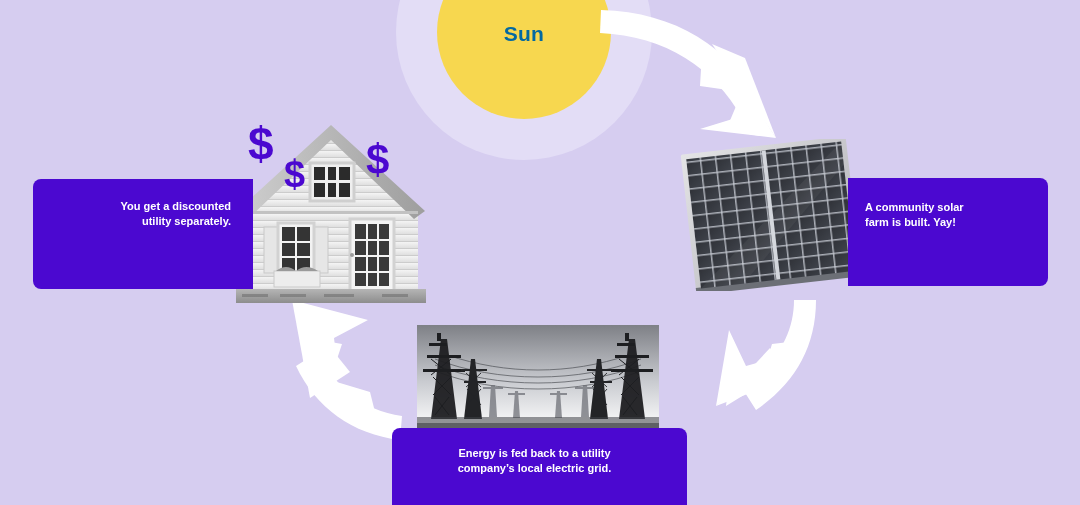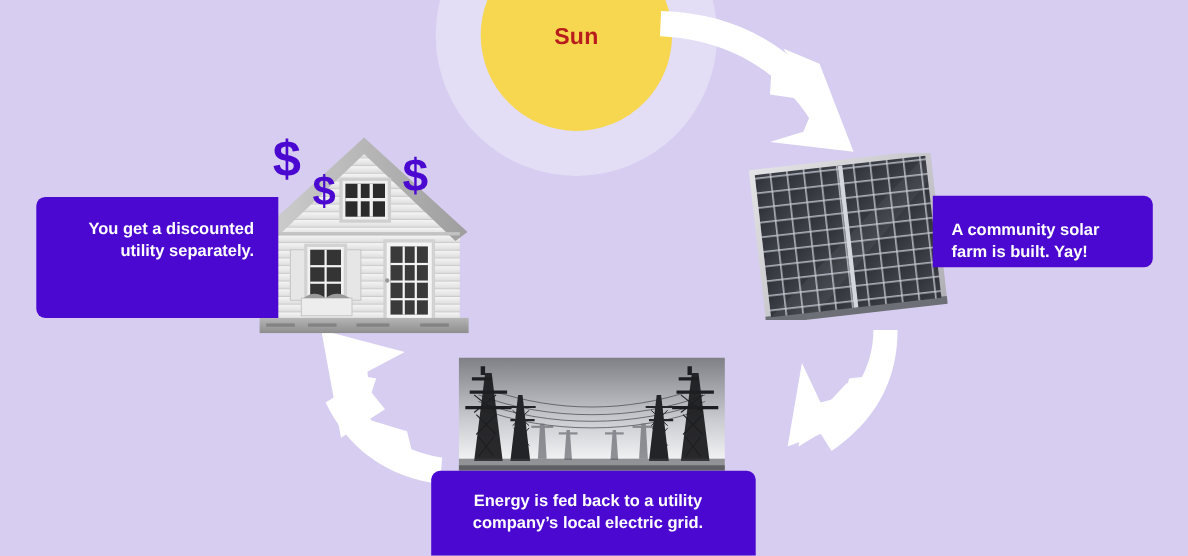--- a/index.html
+++ b/index.html
@@ -15,40 +15,40 @@
   .sun-halo{
     position:absolute;left:396px;top:-96px;width:256px;height:256px;
     border-radius:50%;background:#e3ddf6;
   }
   .sun-disc{
     position:absolute;left:437px;top:-55px;width:174px;height:174px;
     border-radius:50%;background:#f7d74f;
   }
   .sun-label{
     position:absolute;left:437px;top:22px;width:174px;
-    text-align:center;font-size:21px;font-weight:bold;color:#b91c1c;
+    text-align:center;font-size:21px;font-weight:bold;color:#0369a1;
     letter-spacing:.2px;
   }
 
   
   .arrows{position:absolute;left:0;top:0;width:1080px;height:505px;}
 
   
   .chip{
     position:absolute;background:#4b08d0;color:#fff;
-    font-size:15px;font-weight:bold;line-height:1.36;
+    font-size:11px;font-weight:bold;line-height:1.36;
     box-sizing:border-box;
   }
   .chip-left{
     left:33px;top:179px;width:220px;height:110px;
     border-radius:8px 0 0 8px;
     padding:20px 22px 0 12px;text-align:right;
   }
   .chip-right{
-    left:848px;top:178px;width:200px;height:65px;
+    left:848px;top:178px;width:200px;height:108px;
     border-radius:0 8px 8px 0;
     padding:22px 10px 0 17px;text-align:left;
   }
   .chip-bottom{
     left:392px;top:428px;width:295px;height:78px;
     border-radius:8px 8px 0 0;
     padding:18px 24px 0 14px;text-align:center;
   }
 
   

